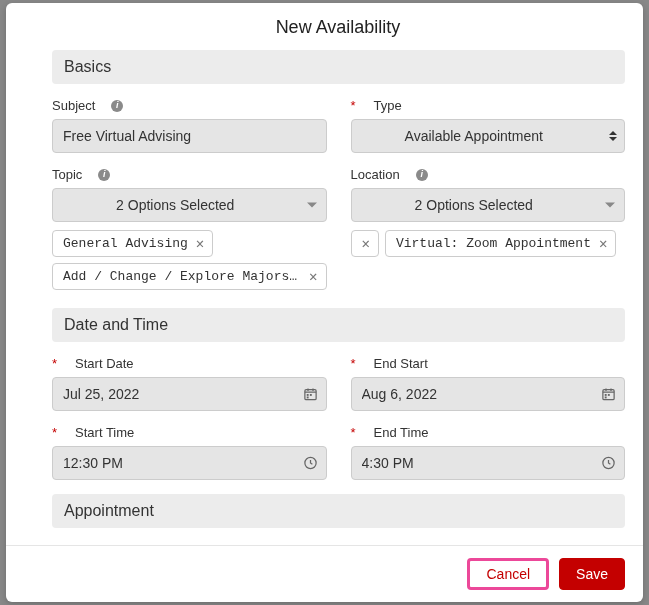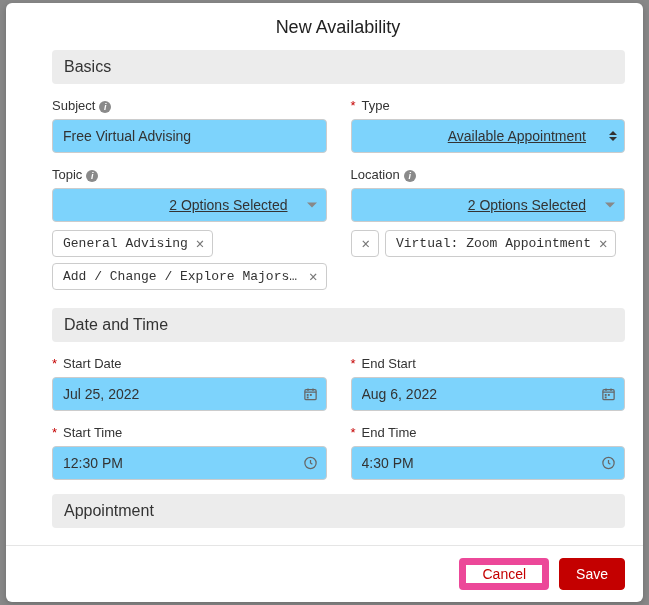--- a/index.html
+++ b/index.html
@@ -57,22 +57,22 @@
   }
   .col {
     flex: 1;
     min-width: 0;
   }
   .field-label {
     font-size: 13px;
     color: #333;
     margin-bottom: 6px;
     display: flex;
-    align-items: flex-end;
-    gap: 4px;
+    align-items: center;
+    gap: 16px;
   }
   .req {
     color: #c40000;
     margin-right: 2px;
   }
   .info-icon {
     display: inline-flex;
     width: 12px;
     height: 12px;
     border-radius: 50%;
@@ -87,29 +87,28 @@
   }
   .text-input, .select-input {
     width: 100%;
     height: 34px;
     border: 1px solid #ccc;
     border-radius: 4px;
     padding: 0 10px;
     font-size: 14px;
     font-family: inherit;
     color: #333;
-    background: #7dd3fc;
+    background: #e5e5e5;
   }
   .select-wrap {
     position: relative;
   }
   .select-input {
     padding-right: 38px;
-    text-align: right;
-    text-decoration: underline;
+    text-align: center;
   }
   .stepper {
     position: absolute;
     right: 8px;
     top: 50%;
     transform: translateY(-50%);
     display: flex;
     flex-direction: column;
     gap: 2px;
     pointer-events: none;
@@ -186,21 +185,21 @@
   .btn {
     height: 32px;
     padding: 0 16px;
     border-radius: 4px;
     font-size: 14px;
     font-family: inherit;
     cursor: pointer;
   }
   .btn-secondary {
     background: #fff;
-    border: 7px solid #ec4899;
+    border: 3px solid #ec4899;
     color: #c40000;
   }
   .btn-primary {
     background: #c40000;
     border: 1px solid #c40000;
     color: #fff;
   }
   .spacer-sm { height: 4px; }
 </style>
 </head>

